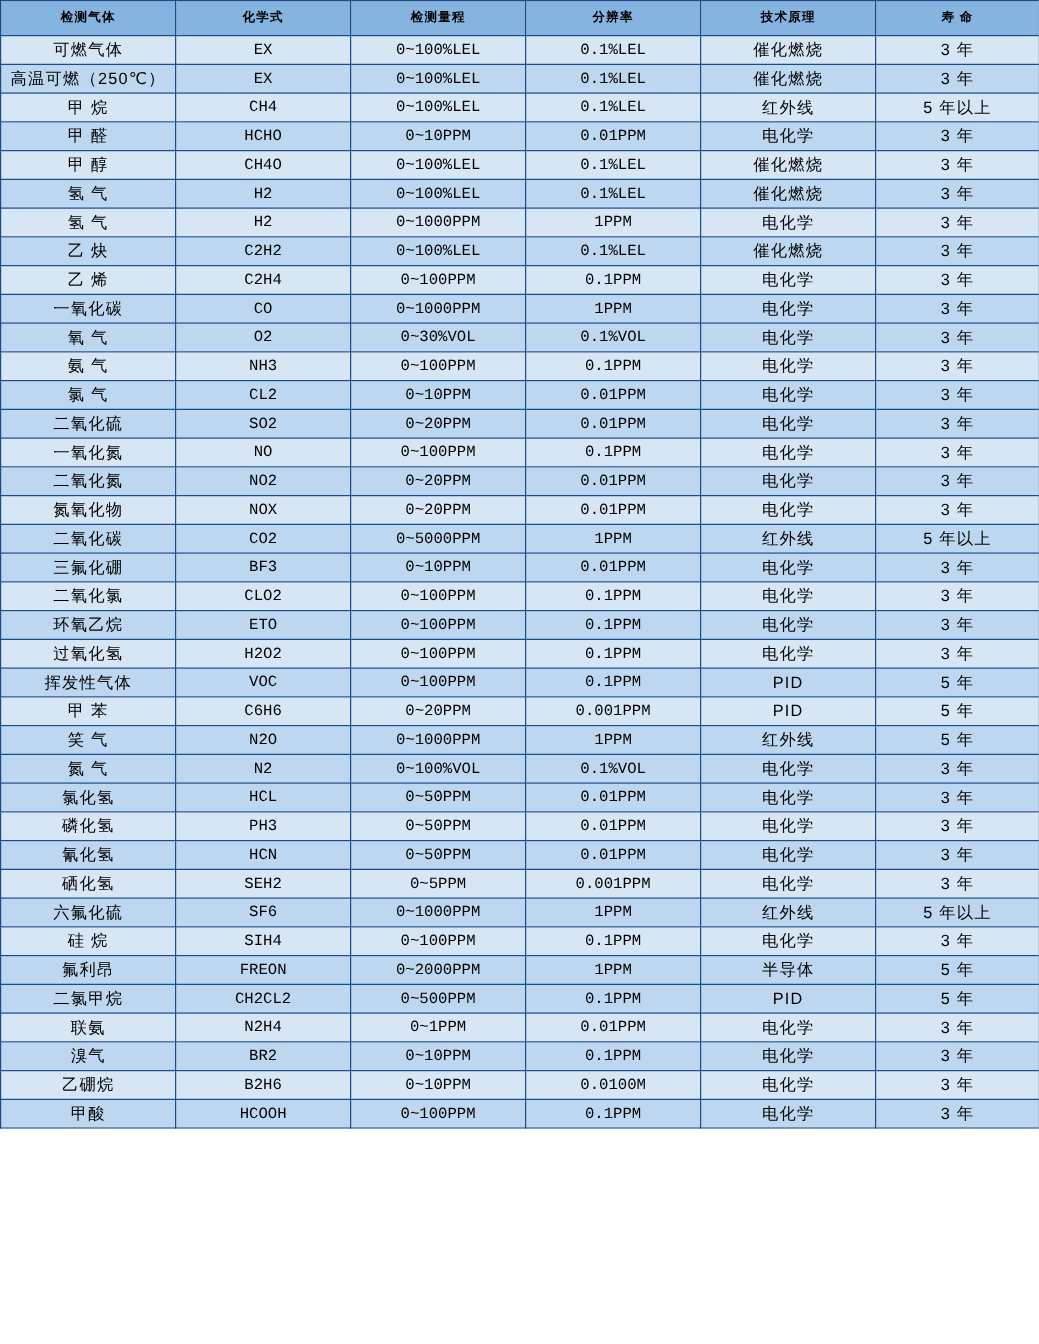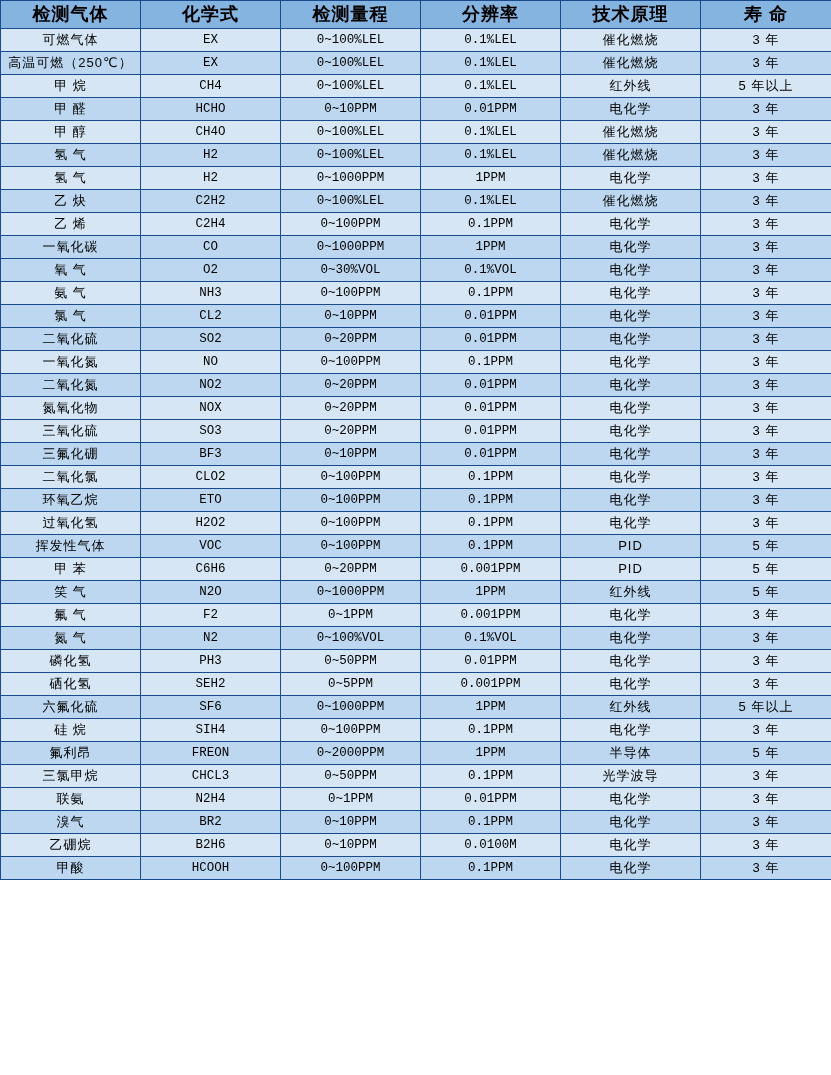--- a/index.html
+++ b/index.html
@@ -34,21 +34,21 @@
     font-size: 13px;
     color: #000000;
     white-space: nowrap;
     overflow: hidden;
   }
   table.gas-table thead th {
     background: #86b4e0;
     font-weight: bold;
     height: 27px;
     line-height: 27px;
-    font-size: 18px;
+    font-size: 10px;
     letter-spacing: 1px;
   }
   table.gas-table tbody tr.odd td {
     background: #d6e6f5;
   }
   table.gas-table tbody tr.even td {
     background: #bcd7ef;
   }
   table.gas-table tbody td.name {
     letter-spacing: 1px;
@@ -216,27 +216,27 @@
         <td class="life">3 年</td>
       </tr>
       <tr class="odd">
         <td class="name">氮氧化物</td>
         <td class="formula">NOX</td>
         <td class="range">0~20PPM</td>
         <td class="resolution">0.01PPM</td>
         <td class="principle">电化学</td>
         <td class="life">3 年</td>
       </tr>
-      <tr class="odd">
-        <td class="name">三氧化硫</td>
-        <td class="formula">SO3</td>
-        <td class="range">0~20PPM</td>
-        <td class="resolution">0.01PPM</td>
-        <td class="principle">电化学</td>
-        <td class="life">3 年</td>
+      <tr class="even">
+        <td class="name">二氧化碳</td>
+        <td class="formula">CO2</td>
+        <td class="range">0~5000PPM</td>
+        <td class="resolution">1PPM</td>
+        <td class="principle">红外线</td>
+        <td class="life">5 年以上</td>
       </tr>
       <tr class="even">
         <td class="name">三氟化硼</td>
         <td class="formula">BF3</td>
         <td class="range">0~10PPM</td>
         <td class="resolution">0.01PPM</td>
         <td class="principle">电化学</td>
         <td class="life">3 年</td>
       </tr>
       <tr class="odd">
@@ -280,39 +280,47 @@
         <td class="life">5 年</td>
       </tr>
       <tr class="even">
         <td class="name">笑 气</td>
         <td class="formula">N2O</td>
         <td class="range">0~1000PPM</td>
         <td class="resolution">1PPM</td>
         <td class="principle">红外线</td>
         <td class="life">5 年</td>
       </tr>
-      <tr class="odd">
-        <td class="name">氟 气</td>
-        <td class="formula">F2</td>
-        <td class="range">0~1PPM</td>
-        <td class="resolution">0.001PPM</td>
-        <td class="principle">电化学</td>
-        <td class="life">3 年</td>
-      </tr>
       <tr class="even">
         <td class="name">氮 气</td>
         <td class="formula">N2</td>
         <td class="range">0~100%VOL</td>
         <td class="resolution">0.1%VOL</td>
         <td class="principle">电化学</td>
         <td class="life">3 年</td>
       </tr>
+      <tr class="even">
+        <td class="name">氯化氢</td>
+        <td class="formula">HCL</td>
+        <td class="range">0~50PPM</td>
+        <td class="resolution">0.01PPM</td>
+        <td class="principle">电化学</td>
+        <td class="life">3 年</td>
+      </tr>
       <tr class="odd">
         <td class="name">磷化氢</td>
         <td class="formula">PH3</td>
+        <td class="range">0~50PPM</td>
+        <td class="resolution">0.01PPM</td>
+        <td class="principle">电化学</td>
+        <td class="life">3 年</td>
+      </tr>
+      <tr class="even">
+        <td class="name">氰化氢</td>
+        <td class="formula">HCN</td>
         <td class="range">0~50PPM</td>
         <td class="resolution">0.01PPM</td>
         <td class="principle">电化学</td>
         <td class="life">3 年</td>
       </tr>
       <tr class="odd">
         <td class="name">硒化氢</td>
         <td class="formula">SEH2</td>
         <td class="range">0~5PPM</td>
         <td class="resolution">0.001PPM</td>
@@ -336,27 +344,27 @@
         <td class="life">3 年</td>
       </tr>
       <tr class="even">
         <td class="name">氟利昂</td>
         <td class="formula">FREON</td>
         <td class="range">0~2000PPM</td>
         <td class="resolution">1PPM</td>
         <td class="principle">半导体</td>
         <td class="life">5 年</td>
       </tr>
-      <tr class="odd">
-        <td class="name">三氯甲烷</td>
-        <td class="formula">CHCL3</td>
-        <td class="range">0~50PPM</td>
-        <td class="resolution">0.1PPM</td>
-        <td class="principle">光学波导</td>
-        <td class="life">3 年</td>
+      <tr class="even">
+        <td class="name">二氯甲烷</td>
+        <td class="formula">CH2CL2</td>
+        <td class="range">0~500PPM</td>
+        <td class="resolution">0.1PPM</td>
+        <td class="principle">PID</td>
+        <td class="life">5 年</td>
       </tr>
       <tr class="odd">
         <td class="name">联氨</td>
         <td class="formula">N2H4</td>
         <td class="range">0~1PPM</td>
         <td class="resolution">0.01PPM</td>
         <td class="principle">电化学</td>
         <td class="life">3 年</td>
       </tr>
       <tr class="even">

